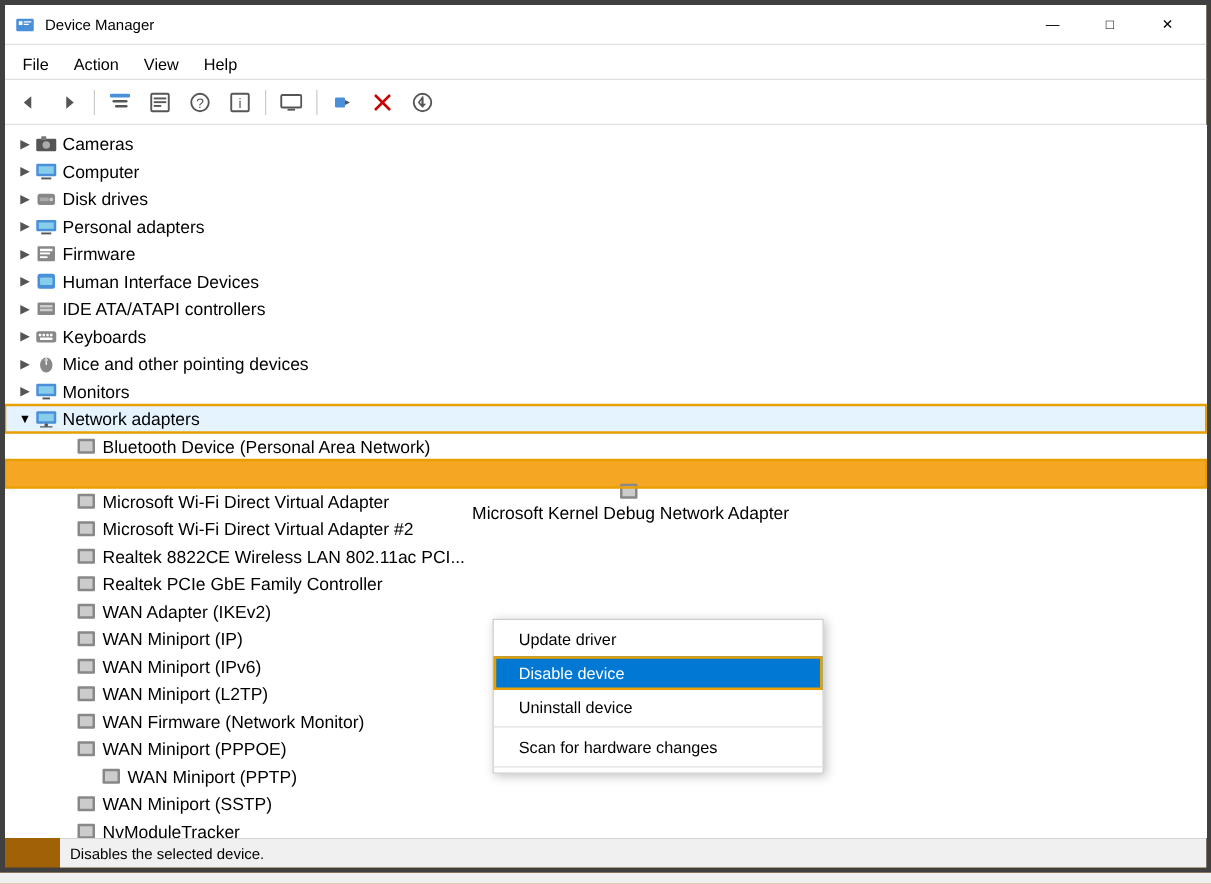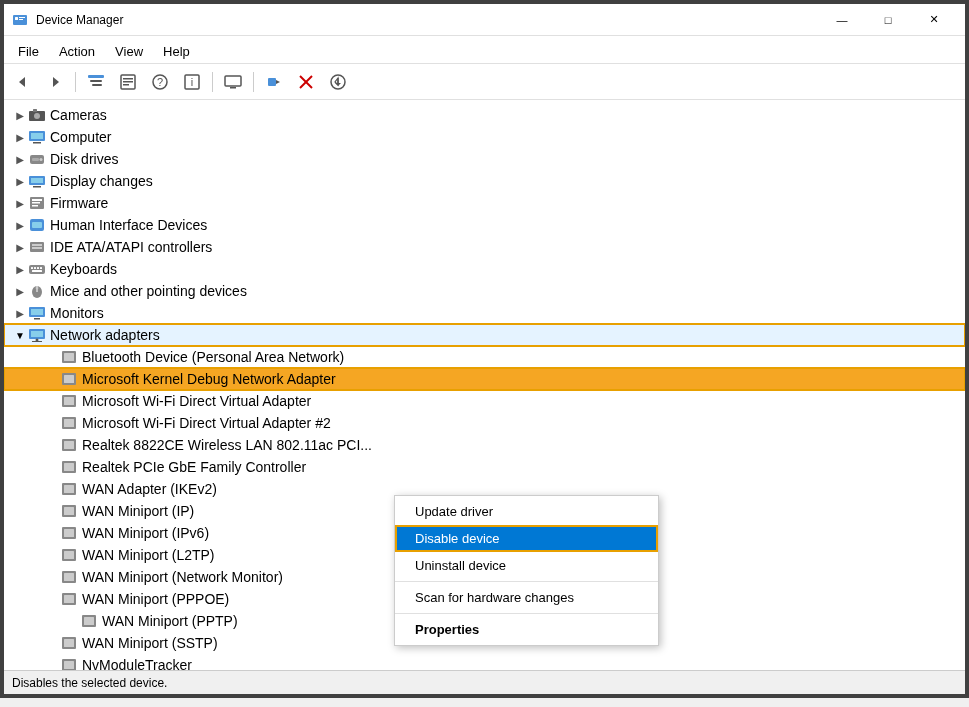--- a/index.html
+++ b/index.html
@@ -215,31 +215,33 @@
     
     .status-bar {
       height: 24px;
       background: #f0f0f0;
       border-top: 1px solid #ccc;
       display: flex;
       align-items: center;
       padding: 0 8px;
       font-size: 12px;
       color: #000;
+      margin-left: 44px;
     }
 
     
     .network-adapters-border {
       outline: 2px solid #e8a000;
       outline-offset: -1px;
     }
 
     .selected-item-border {
       outline: 2px solid #e8a000;
       outline-offset: -1px;
+      flex-direction: column;
     }
   </style>
 </head>
 <body>
 
 <div class="window">
 
   <div class="title-bar">
     <div class="title-bar-icon">
       <svg width="16" height="16" viewBox="0 0 16 16">
@@ -374,21 +376,21 @@
 
       <div class="tree-item" style="padding-left:8px;">
         <span class="expand-icon">▶</span>
         <span class="item-icon">
           <svg width="18" height="16" viewBox="0 0 18 16">
             <rect x="1" y="3" width="16" height="9" fill="#4a90d9" rx="1"></rect>
             <rect x="3" y="5" width="12" height="5" fill="#87ceeb"></rect>
             <rect x="5" y="13" width="8" height="1.5" fill="#555"></rect>
           </svg>
         </span>
-        <span class="item-label">Display changes</span>
+        <span class="item-label">Personal adapters</span>
       </div>
 
       <div class="tree-item" style="padding-left:8px;">
         <span class="expand-icon">▶</span>
         <span class="item-icon">
           <svg width="18" height="16" viewBox="0 0 18 16">
             <rect x="2" y="2" width="14" height="12" fill="#888" rx="1"></rect>
             <rect x="4" y="4" width="10" height="2" fill="#fff"></rect>
             <rect x="4" y="7" width="8" height="1.5" fill="#fff"></rect>
             <rect x="4" y="10" width="6" height="1.5" fill="#fff"></rect>
@@ -583,21 +585,21 @@
       </div>
 
       <div class="tree-item" style="padding-left:40px;">
         <span class="expand-icon" style="visibility:hidden;">▶</span>
         <span class="item-icon">
           <svg width="18" height="16" viewBox="0 0 18 16">
               <rect x="2" y="2" width="14" height="12" fill="#888" rx="1"></rect>
               <rect x="4" y="4" width="10" height="8" fill="#ccc" rx="0.5"></rect>
             </svg>
         </span>
-        <span class="item-label">WAN Miniport (Network Monitor)</span>
+        <span class="item-label">WAN Firmware (Network Monitor)</span>
       </div>
 
       <div class="tree-item" style="padding-left:40px;">
         <span class="expand-icon" style="visibility:hidden;">▶</span>
         <span class="item-icon">
           <svg width="18" height="16" viewBox="0 0 18 16">
               <rect x="2" y="2" width="14" height="12" fill="#888" rx="1"></rect>
               <rect x="4" y="4" width="10" height="8" fill="#ccc" rx="0.5"></rect>
             </svg>
         </span>
@@ -639,21 +641,20 @@
 
     </div>
 
     <div class="context-menu" style="top: 395px; left: 390px; width: 265px;">
       <div class="context-menu-item">Update driver</div>
       <div class="context-menu-item active">Disable device</div>
       <div class="context-menu-item">Uninstall device</div>
       <div class="context-menu-separator"></div>
       <div class="context-menu-item">Scan for hardware changes</div>
       <div class="context-menu-separator"></div>
-      <div class="context-menu-item bold">Properties</div>
     </div>
 
   </div>
 
   <div class="status-bar">
     <span>Disables the selected device.</span>
   </div>
 </div>
 
 </body></html>

